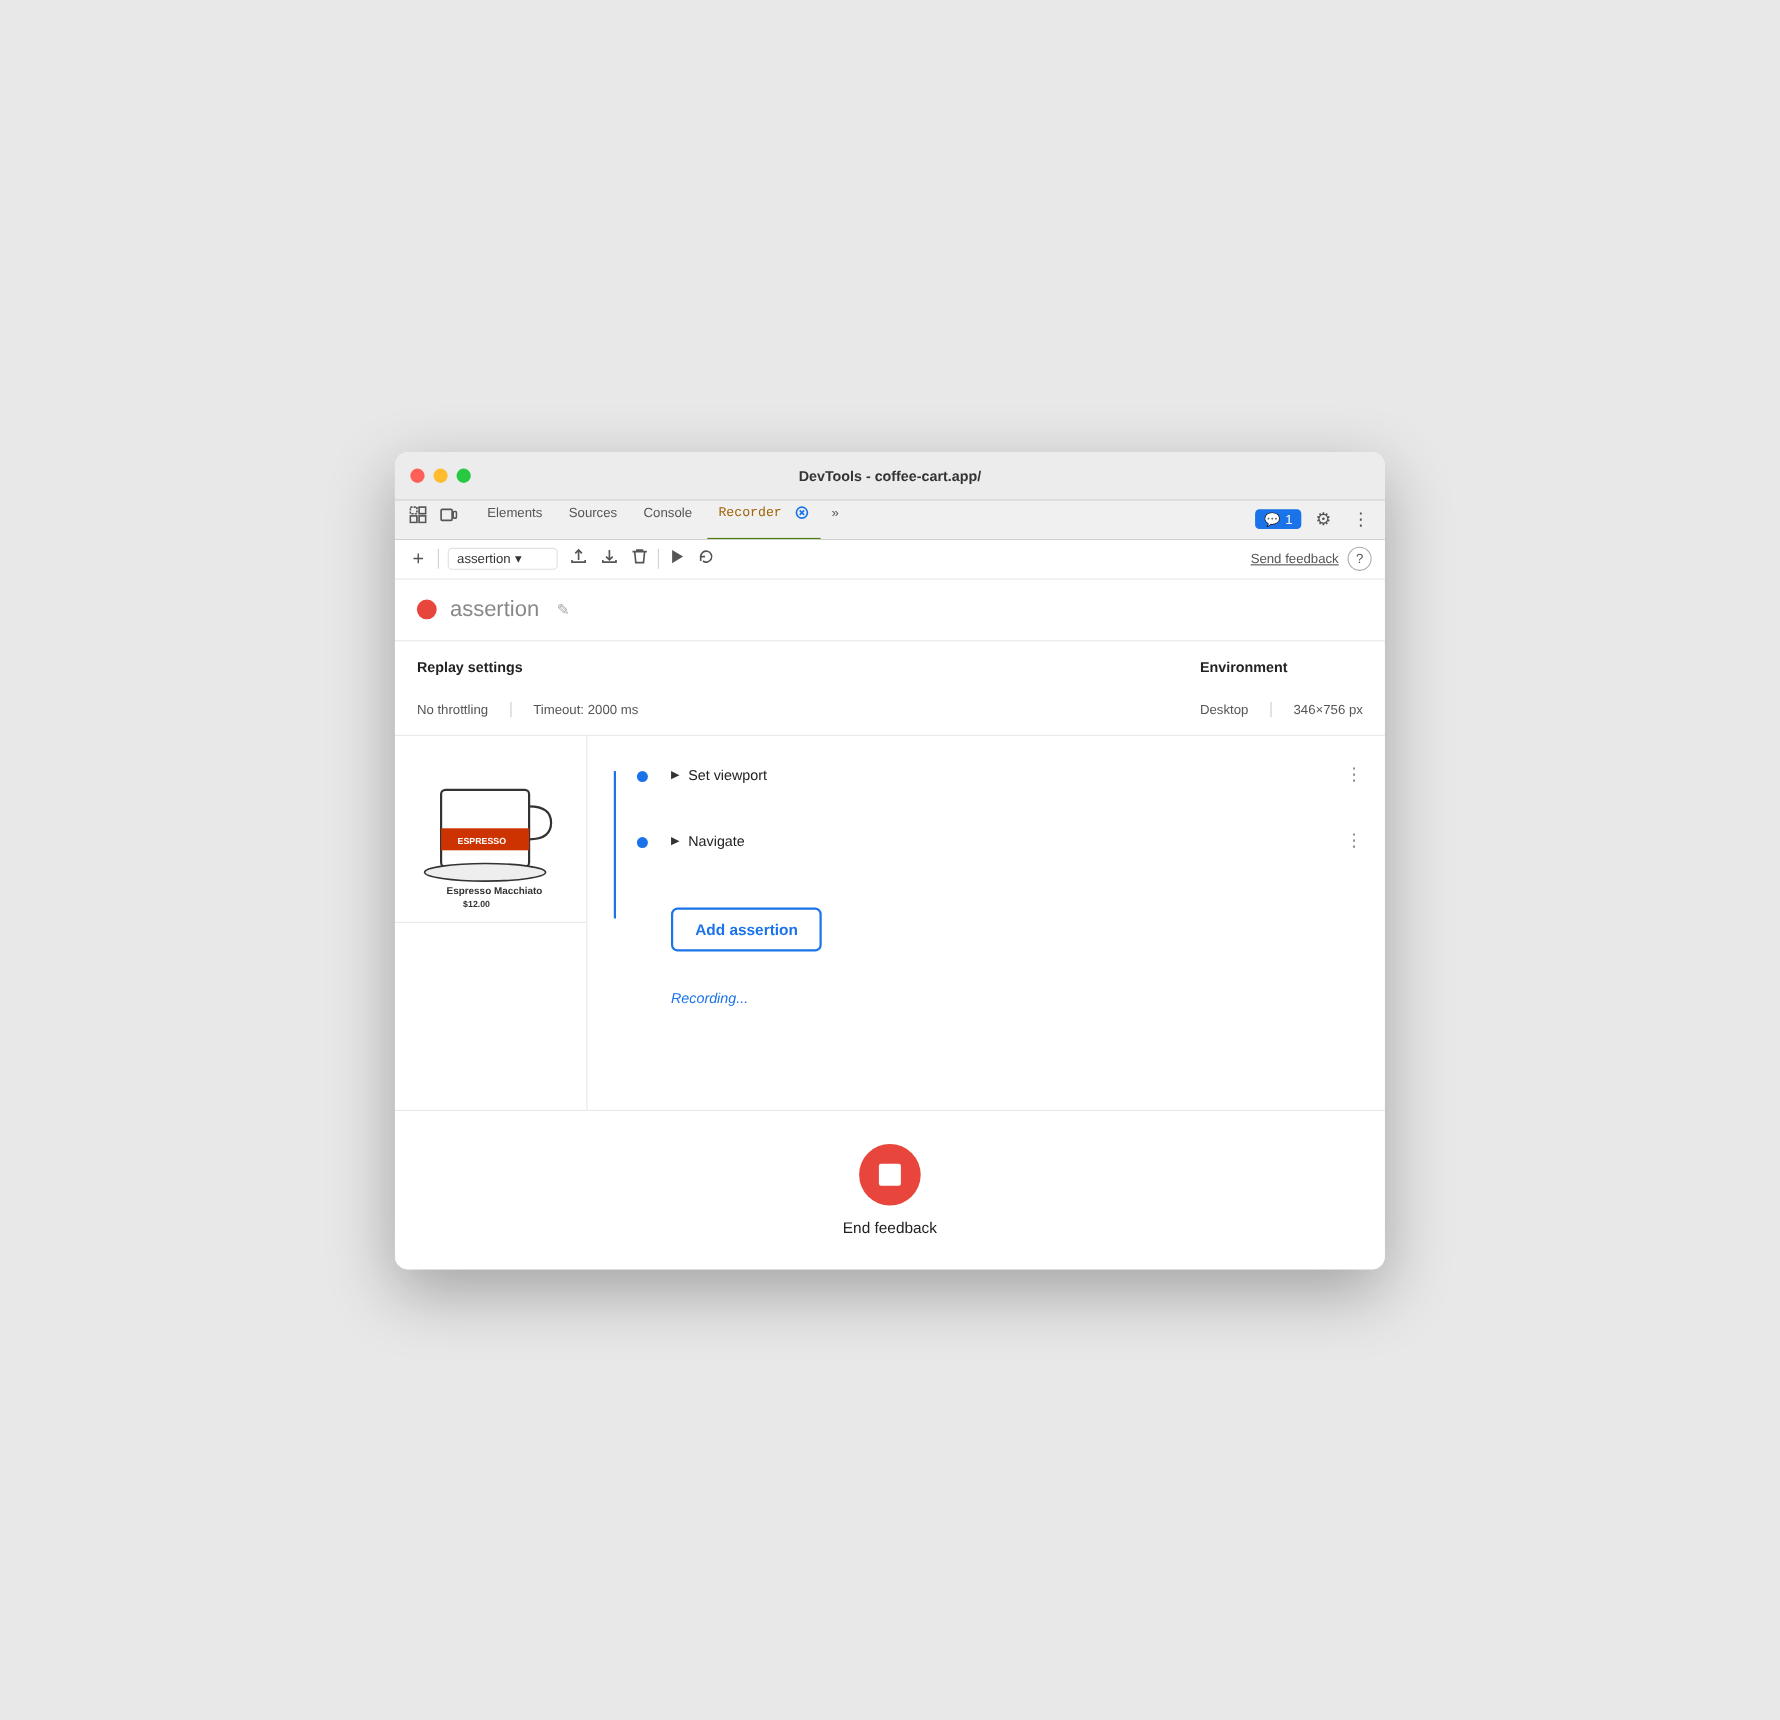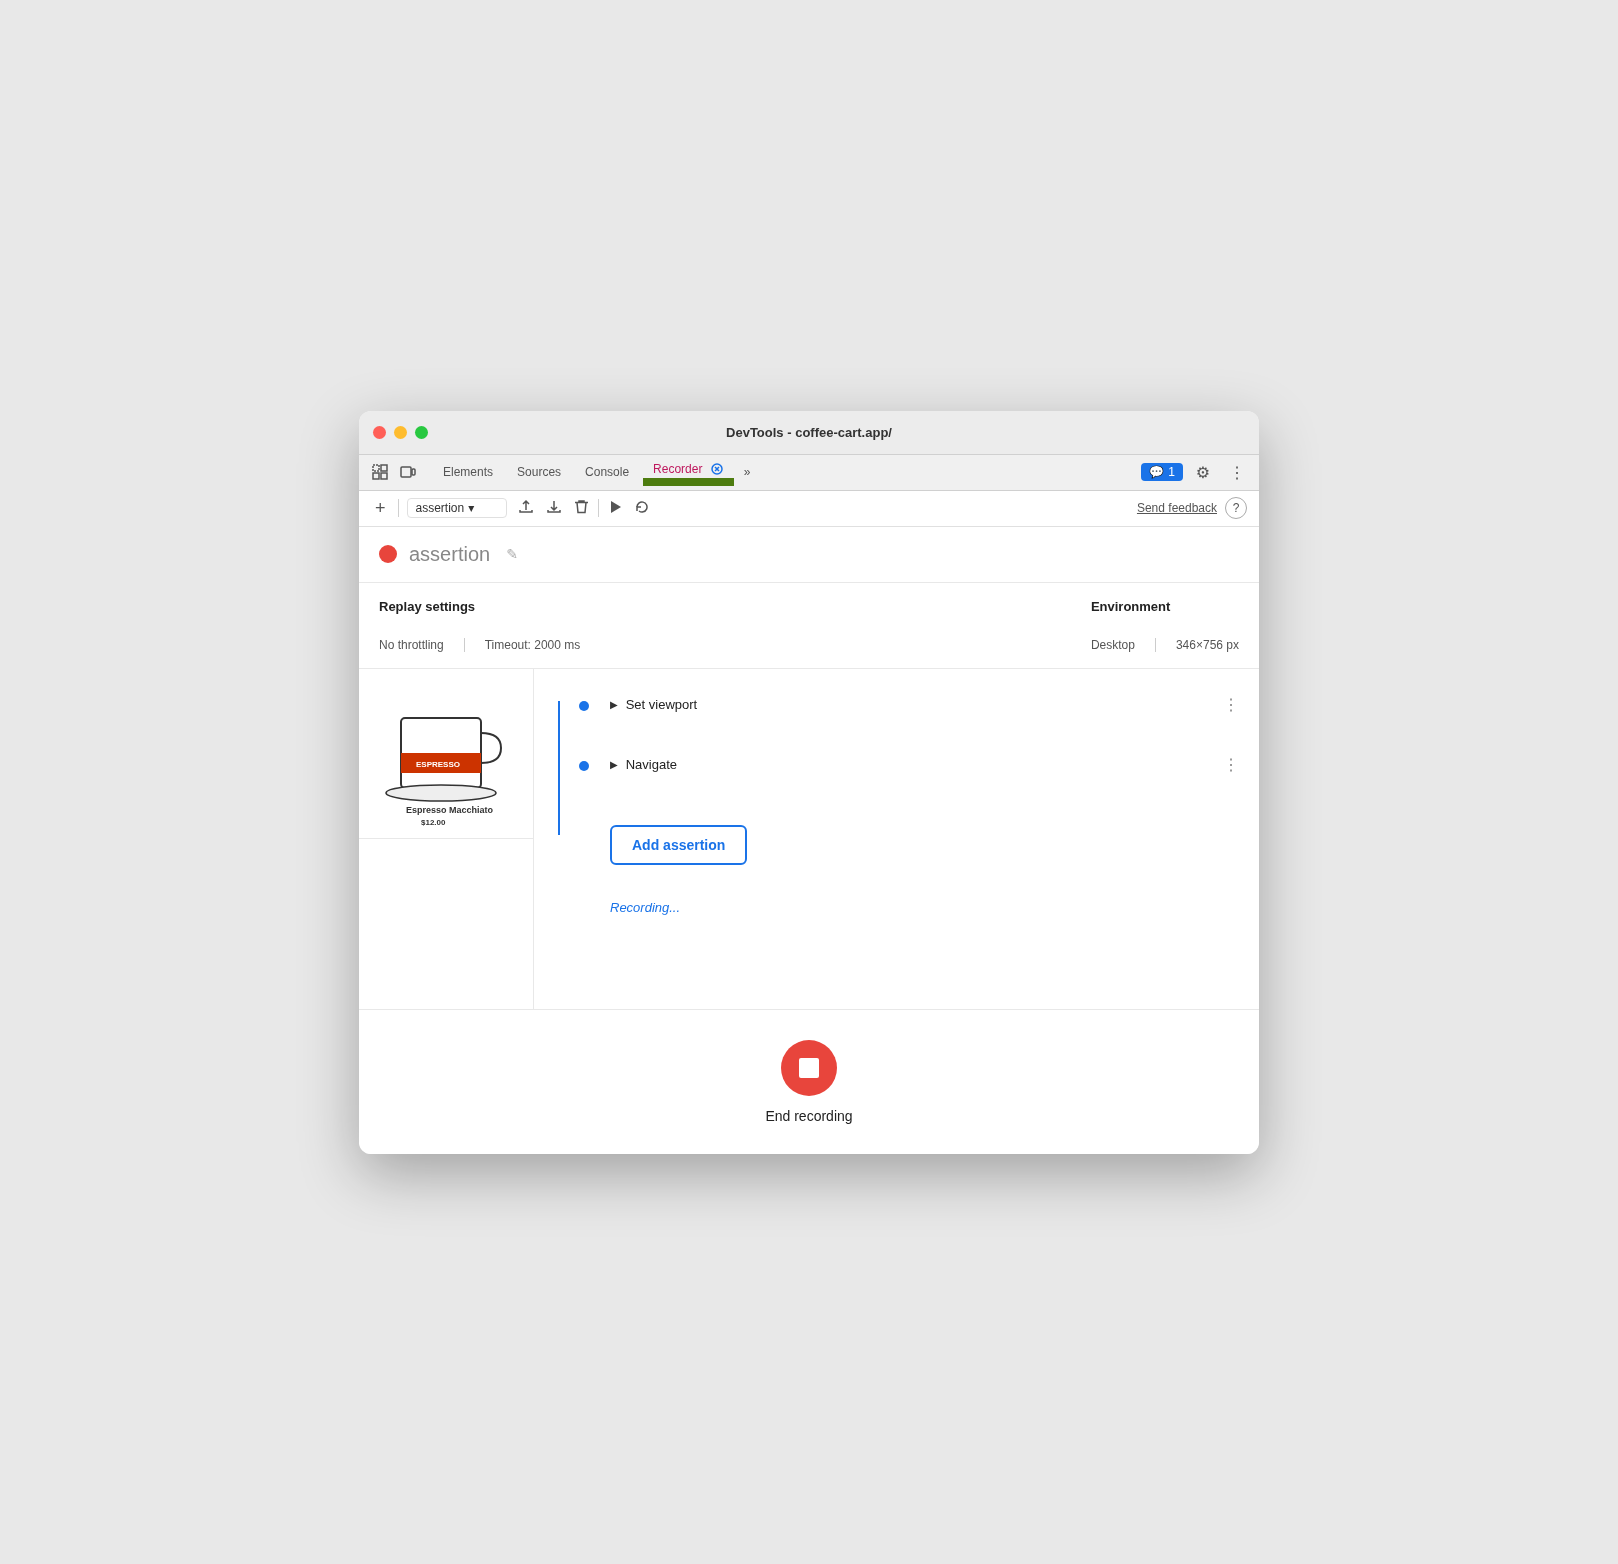--- a/index.html
+++ b/index.html
@@ -45,21 +45,20 @@
     .tl-green { background: #28c840; }
     .title-bar-text {
       font-size: 13px;
       color: #333;
       font-weight: 700;
     }
     
     .tab-bar {
       background: #f0f0f0;
       display: flex;
-      align-items: center;
       padding: 0 8px;
       height: 36px;
       border-bottom: 1px solid #d0d0d0;
       gap: 4px;
     }
     .tab-icons {
       display: flex;
       gap: 2px;
       margin-right: 8px;
     }
@@ -75,24 +74,25 @@
       font-size: 14px;
     }
     .tab-item {
       padding: 4px 10px;
       font-size: 12px;
       color: #555;
       cursor: pointer;
       border-radius: 4px;
     }
     .tab-item.active {
-      color: #be185d;
-      border-bottom: 8px solid #4d7c0f;
+      color: #a16207;
+      border-bottom: 1px solid #4d7c0f;
       border-radius: 0;
       padding-bottom: 2px;
+      font-family: Liberation Mono, monospace;
     }
     .tab-more {
       font-size: 12px;
       color: #555;
       padding: 4px 6px;
       cursor: pointer;
     }
     .tab-bar-right {
       margin-left: auto;
       display: flex;
@@ -565,16 +565,16 @@
 
           <div class="recording-status">Recording...</div>
         </div>
       </div>
     </div>
 
     <div class="end-recording-area">
       <div class="stop-btn">
         <div class="stop-icon"></div>
       </div>
-      <span class="end-label">End recording</span>
+      <span class="end-label">End feedback</span>
     </div>
   </div>
 </div>
 
 </body></html>

